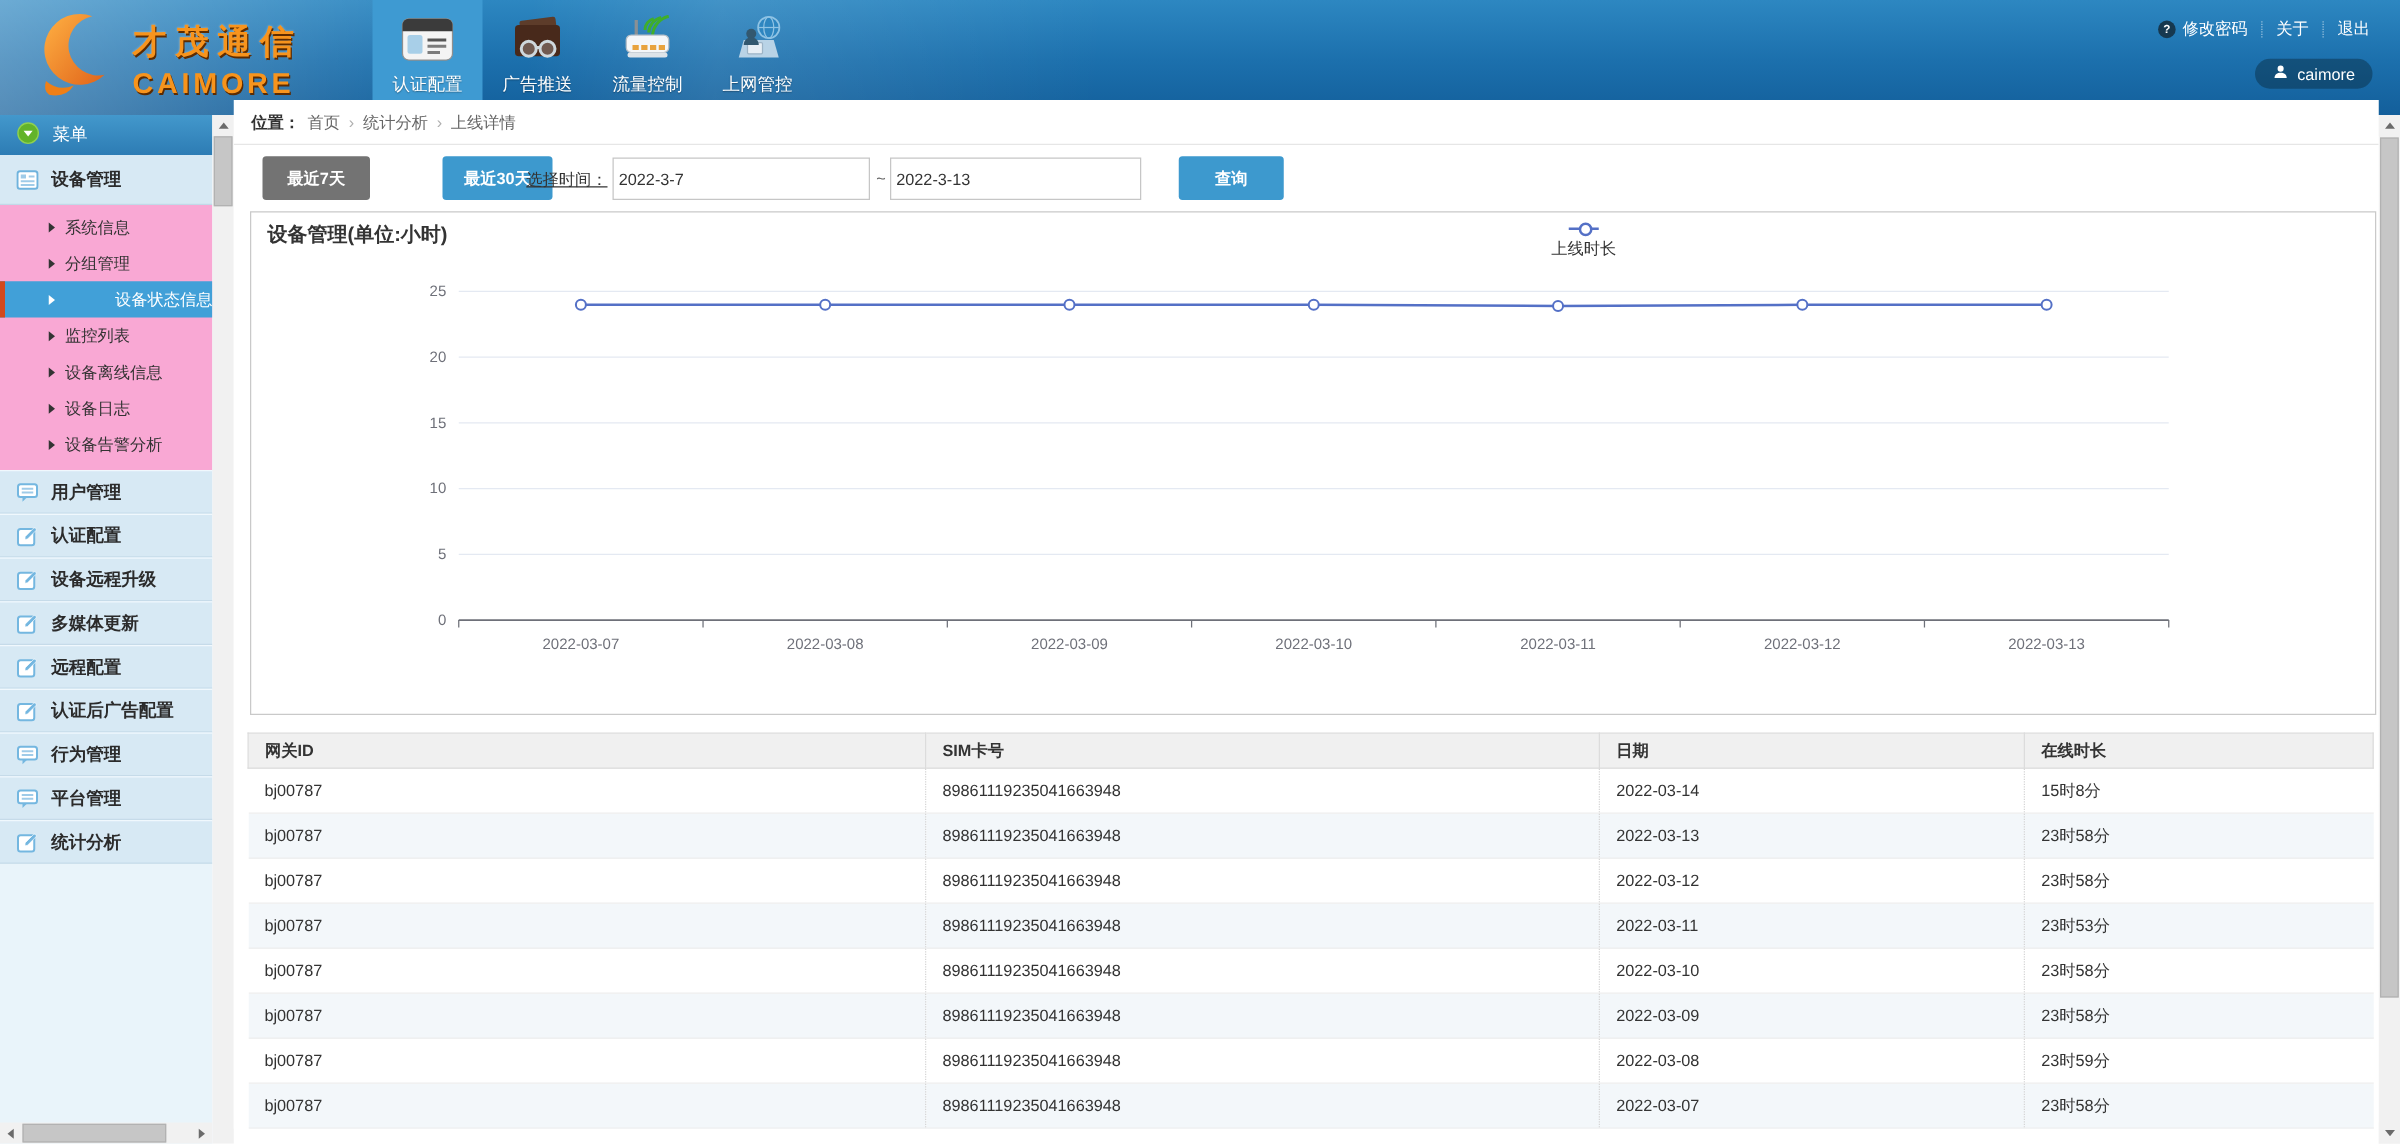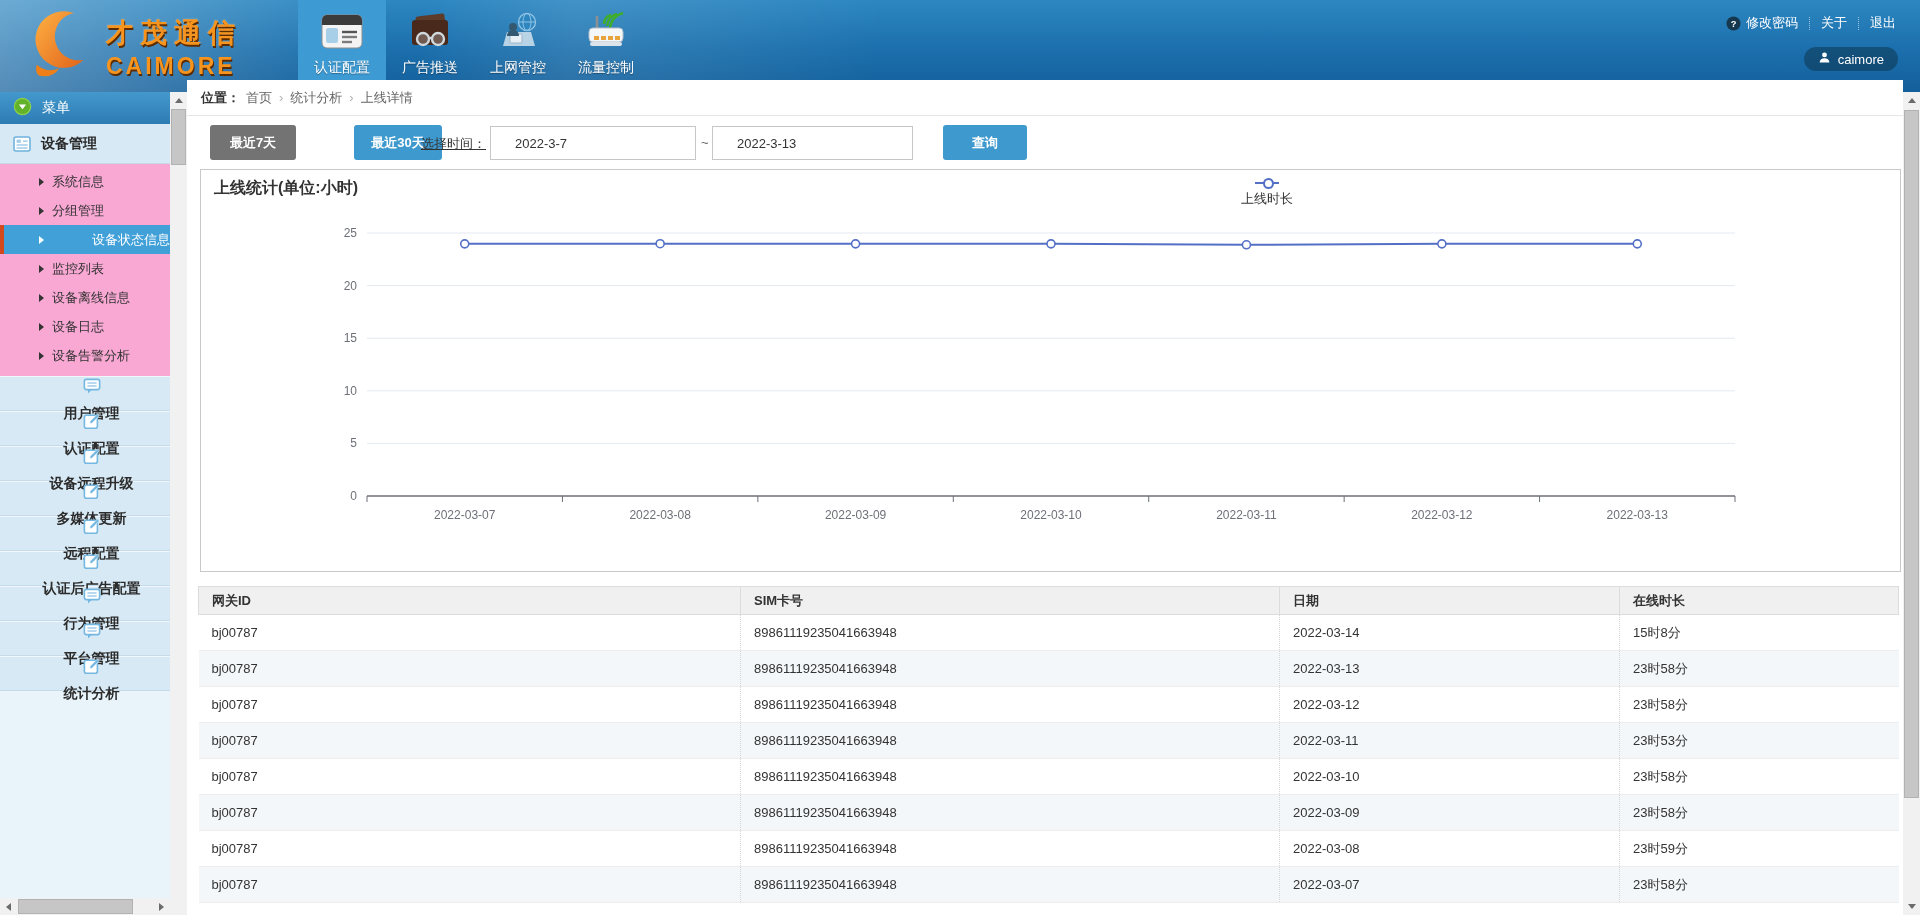--- a/index.html
+++ b/index.html
@@ -48,21 +48,21 @@
   .group-header svg, .section-item svg { width:18px; height:18px; }
   .sub-list { background:#f9a8d4; padding:3px 0 6px 0; }
   .sub-item { height:29px; display:flex; align-items:center; gap:8px; padding-left:39px;
     font-size:13px; color:#333; cursor:pointer; }
   .sub-item .caret { width:0; height:0; border-top:4px solid transparent;
     border-bottom:4px solid transparent; border-left:5px solid #333; }
   .sub-item.selected { background:#41a0d8; color:#fff; border-left:4px solid #d2491d; padding-left:35px; }
   .sub-item.selected .caret { border-left-color:#fff; }
   .section-item { height:35px; background:#d7e9f4; border-bottom:1px solid #c6dbe9;
     border-top:1px solid #f0f8fd; display:flex; align-items:center; gap:10px; padding-left:13px;
-    font-size:14px; font-weight:bold; color:#2b2b2b; cursor:pointer;flex-direction:column; }
+    font-size:14px; font-weight:bold; color:#2b2b2b; cursor:pointer; }
 
   
   .vscroll { position:absolute; top:92px; width:17px; height:823px; background:#f1f1f1; }
   .left-scroll { left:170px; }
   .right-scroll { right:0; }
   .sb-btn { position:absolute; left:0; width:17px; height:17px; display:flex;
     align-items:center; justify-content:center; background:#f1f1f1; cursor:pointer; }
   .arr-up { width:0; height:0; border-left:4px solid transparent; border-right:4px solid transparent;
     border-bottom:5px solid #6b6b6b; }
   .arr-dn { width:0; height:0; border-left:4px solid transparent; border-right:4px solid transparent;
@@ -89,21 +89,21 @@
 
   .filter-row { position:absolute; left:0; top:36px; width:100%; height:53px; }
   .btn { position:absolute; top:9px; height:35px; border:none; border-radius:3px;
     background:#3d99ce; color:#fff; font-size:13px; font-weight:bold; cursor:pointer;
     font-family:"Liberation Sans","DejaVu Sans",sans-serif; }
   .btn-7 { left:23px; width:86px; }
   .btn-30 { left:167px; width:88px; }
   .btn-query { left:756px; width:84px; }
   .flt-label { position:absolute; left:234px; top:19px; font-size:13px; color:#333;text-decoration:underline; }
   .date-input { position:absolute; top:10px; height:34px; border:1px solid #c6c6c6;
-    font-size:13px; color:#333; padding-left:24px;
+    font-size:13px; color:#333; padding-left:4px;
     font-family:"Liberation Sans","DejaVu Sans",sans-serif; }
   .inp-from { left:303px; width:206px; }
   .inp-to { left:525px; width:201px; }
   .range-sep { position:absolute; left:514px; top:19px; font-size:13px; color:#666; }
 
   .panel { position:absolute; left:13px; top:89px; width:1701px; height:403px;
     border:1px solid #c9c9c9; background:#fff; }
   .chart-title { position:absolute; left:13px; top:8px; font-size:16px; font-weight:bold; color:#333; }
   .legend { position:absolute; left:1040px; top:12px; display:flex; align-items:center; gap:6px;
     cursor:pointer;flex-direction:column; }
@@ -167,47 +167,47 @@
               <circle cx="15" cy="27" r="6" fill="rgba(230,238,242,.25)" stroke="#cfd8dd" stroke-width="2.4"></circle>
               <circle cx="30" cy="27" r="6" fill="rgba(230,238,242,.25)" stroke="#cfd8dd" stroke-width="2.4"></circle>
               <line x1="21" y1="26" x2="24" y2="26" stroke="#cfd8dd" stroke-width="2.4"></line>
             </svg>
           </span>
           <span class="tab-label">广告推送</span>
         </div>
         <div class="tab">
           <span class="tab-ico">
             <svg viewBox="0 0 44 40">
-              <circle cx="31" cy="10" r="8.5" fill="#2e86c0" stroke="#8fc3e4" stroke-width="1.4"></circle>
-              <ellipse cx="31" cy="10" rx="4" ry="8.5" fill="none" stroke="#8fc3e4" stroke-width="1"></ellipse>
-              <line x1="22.5" y1="10" x2="39.5" y2="10" stroke="#8fc3e4" stroke-width="1"></line>
-              <path d="M7 34l4-14h24l4 14z" fill="#b9d3e6"></path>
-              <rect x="14" y="22" width="12" height="9" rx="1" fill="#e8eff5" stroke="#9db4c6"></rect>
-              <circle cx="17" cy="15" r="4" fill="#33586f"></circle>
-              <path d="M11 24c0-4 2.7-6 6-6s6 2 6 6z" fill="#33586f"></path>
-            </svg>
-          </span>
-          <span class="tab-label">上网管控</span>
-        </div>
-        <div class="tab">
-          <span class="tab-ico">
-            <svg viewBox="0 0 44 40">
               <line x1="13" y1="16" x2="13" y2="4" stroke="#8a9094" stroke-width="2.6"></line>
               <path d="M20 12a9 9 0 0 1 7-9" fill="none" stroke="#3fae2a" stroke-width="2.4"></path>
               <path d="M23 14a13 13 0 0 1 10-12" fill="none" stroke="#3fae2a" stroke-width="2.4"></path>
               <path d="M26 16a17 17 0 0 1 13-15" fill="none" stroke="#3fae2a" stroke-width="2.4"></path>
               <rect x="5" y="16" width="34" height="14" rx="4" fill="#f4f7f9" stroke="#b5bfc7"></rect>
               <rect x="6" y="30" width="32" height="4" rx="2" fill="#dde4e9"></rect>
               <rect x="10" y="24" width="5" height="4" fill="#e8a33d"></rect>
               <rect x="17" y="24" width="5" height="4" fill="#e8a33d"></rect>
               <rect x="24" y="24" width="5" height="4" fill="#e8a33d"></rect>
               <rect x="31" y="24" width="5" height="4" fill="#e8a33d"></rect>
             </svg>
           </span>
           <span class="tab-label">流量控制</span>
+        </div>
+        <div class="tab">
+          <span class="tab-ico">
+            <svg viewBox="0 0 44 40">
+              <circle cx="31" cy="10" r="8.5" fill="#2e86c0" stroke="#8fc3e4" stroke-width="1.4"></circle>
+              <ellipse cx="31" cy="10" rx="4" ry="8.5" fill="none" stroke="#8fc3e4" stroke-width="1"></ellipse>
+              <line x1="22.5" y1="10" x2="39.5" y2="10" stroke="#8fc3e4" stroke-width="1"></line>
+              <path d="M7 34l4-14h24l4 14z" fill="#b9d3e6"></path>
+              <rect x="14" y="22" width="12" height="9" rx="1" fill="#e8eff5" stroke="#9db4c6"></rect>
+              <circle cx="17" cy="15" r="4" fill="#33586f"></circle>
+              <path d="M11 24c0-4 2.7-6 6-6s6 2 6 6z" fill="#33586f"></path>
+            </svg>
+          </span>
+          <span class="tab-label">上网管控</span>
         </div>
       </div>
     <div class="header-links">
         <span class="hlink">
           <span style="display: inline-flex;">
             <svg viewBox="0 0 16 16">
               <circle cx="8" cy="8" r="7.5" fill="#16384f"></circle>
               <text x="8" y="11.5" font-size="10" font-weight="bold" fill="#fff" text-anchor="middle">?</text>
             </svg>
           </span>
@@ -436,21 +436,21 @@
             <polyline points="263.7142857142857,73.8356 459.1428571428571,73.73039999999997 654.5714285714286,73.8356 850,73.8356 1045.4285714285713,74.78240000000002 1240.857142857143,73.8356 1436.2857142857142,73.8356" fill="none" stroke="#5470c6" stroke-width="2"></polyline>
             <circle cx="263.7142857142857" cy="73.8356" r="4" fill="#fff" stroke="#5470c6" stroke-width="1.6"></circle>
             <circle cx="459.1428571428571" cy="73.73039999999997" r="4" fill="#fff" stroke="#5470c6" stroke-width="1.6"></circle>
             <circle cx="654.5714285714286" cy="73.8356" r="4" fill="#fff" stroke="#5470c6" stroke-width="1.6"></circle>
             <circle cx="850" cy="73.8356" r="4" fill="#fff" stroke="#5470c6" stroke-width="1.6"></circle>
             <circle cx="1045.4285714285713" cy="74.78240000000002" r="4" fill="#fff" stroke="#5470c6" stroke-width="1.6"></circle>
             <circle cx="1240.857142857143" cy="73.8356" r="4" fill="#fff" stroke="#5470c6" stroke-width="1.6"></circle>
             <circle cx="1436.2857142857142" cy="73.8356" r="4" fill="#fff" stroke="#5470c6" stroke-width="1.6"></circle>
           </svg>
         </div>
-      <div class="chart-title">上线统计(单位:小时)</div>
+      <div class="chart-title">设备管理(单位:小时)</div>
       <div class="legend">
         <span class="legend-line" style="background: rgb(84, 112, 198);"></span>
         <span class="legend-label">上线时长</span>
       </div>
     </div>
 
     <div class="tablewrap">
       <table>
         <colgroup id="cols">
             <col style="width: 542px;">

